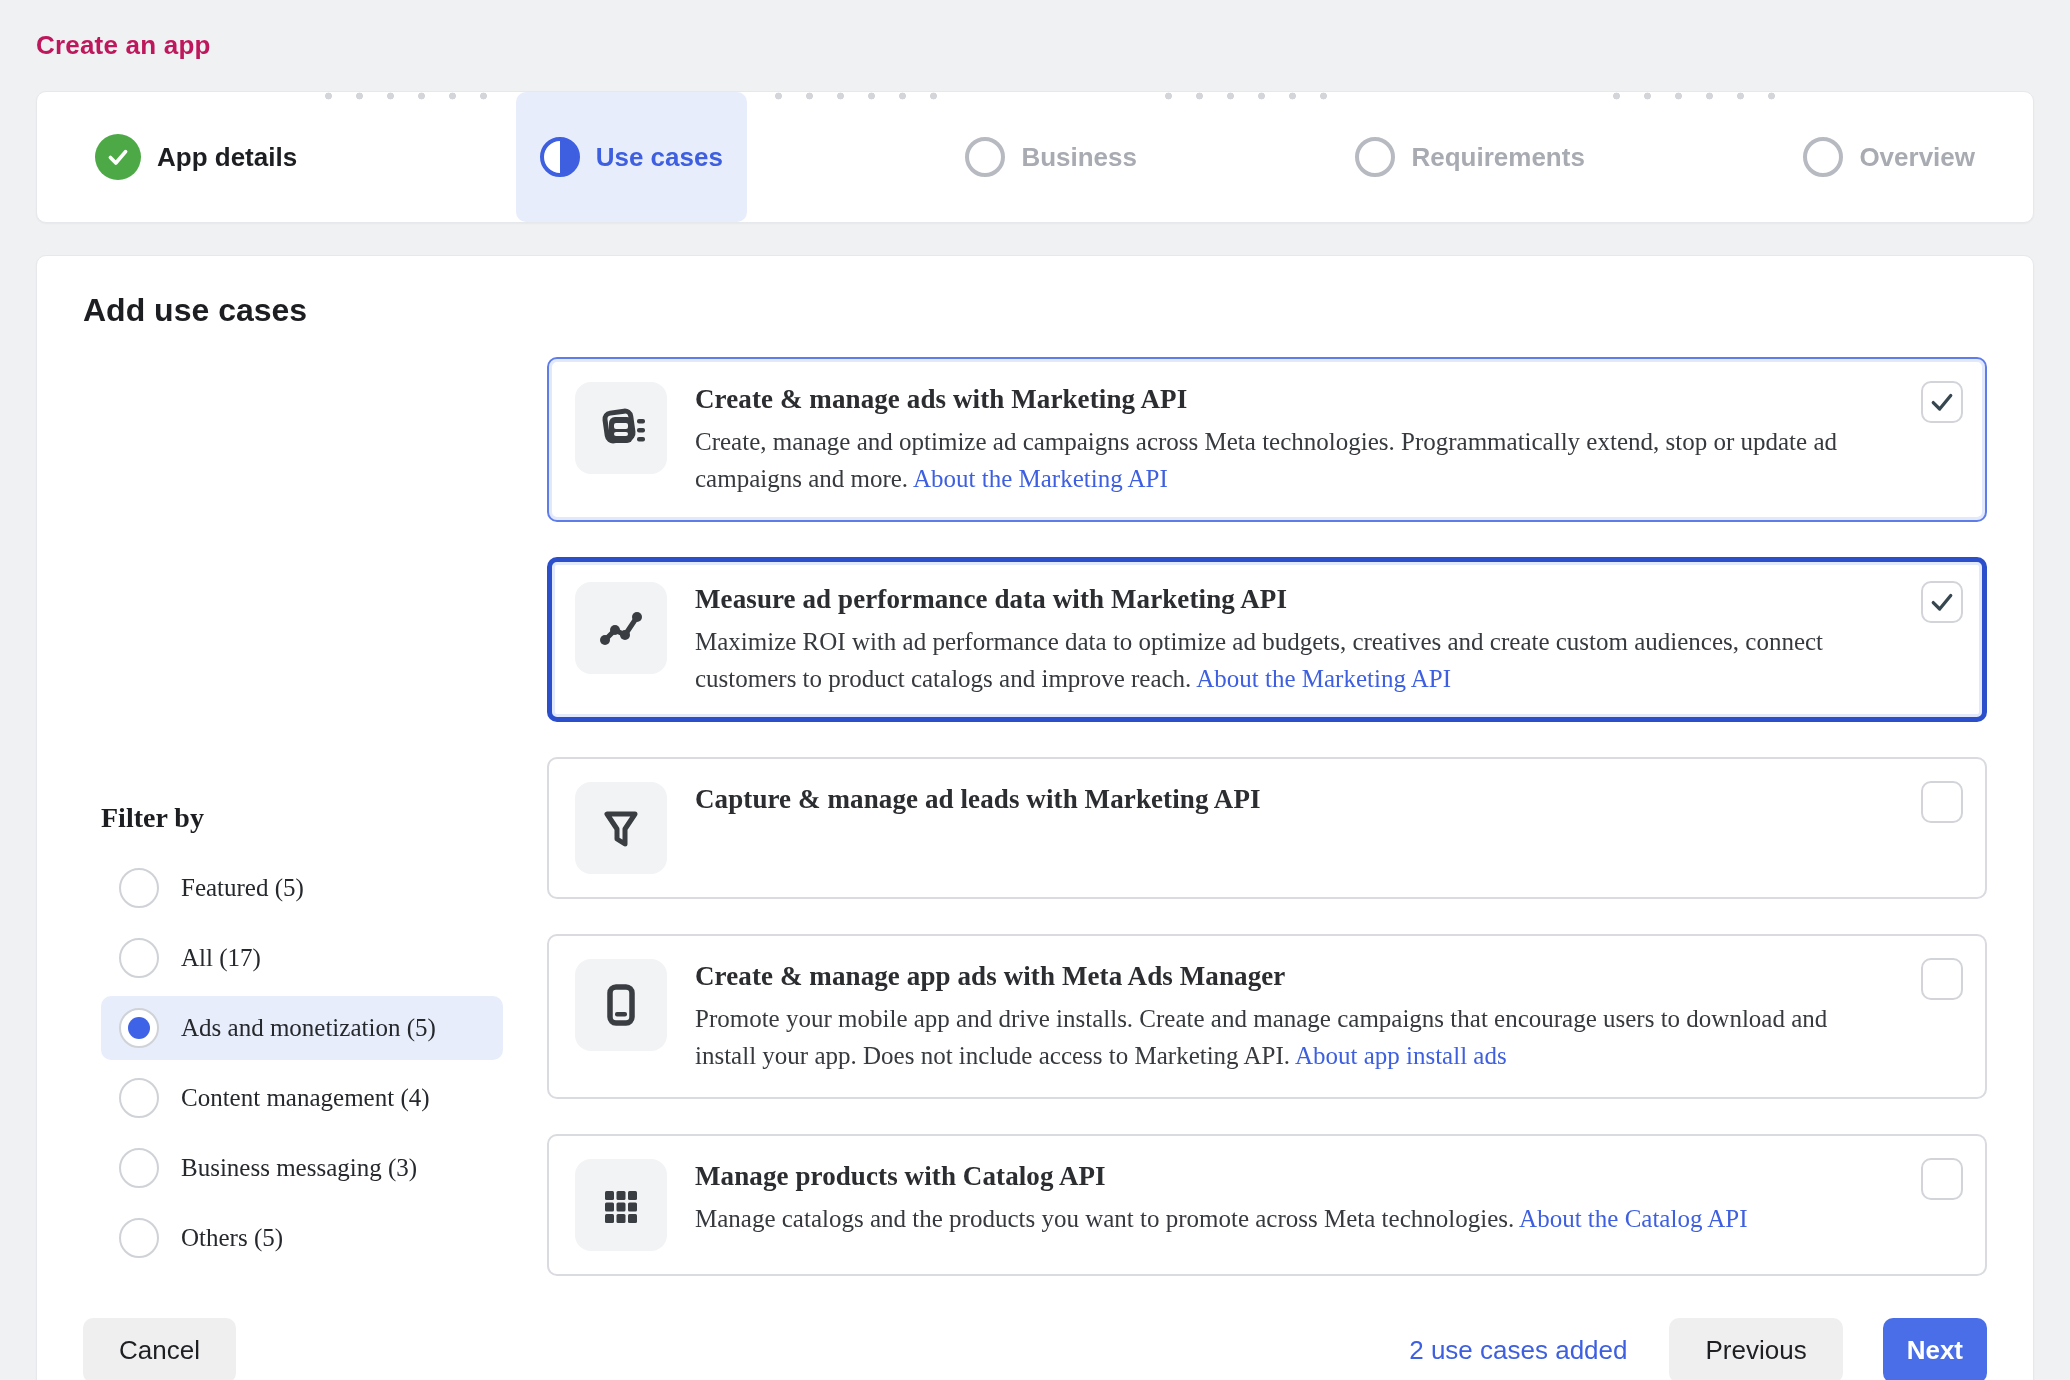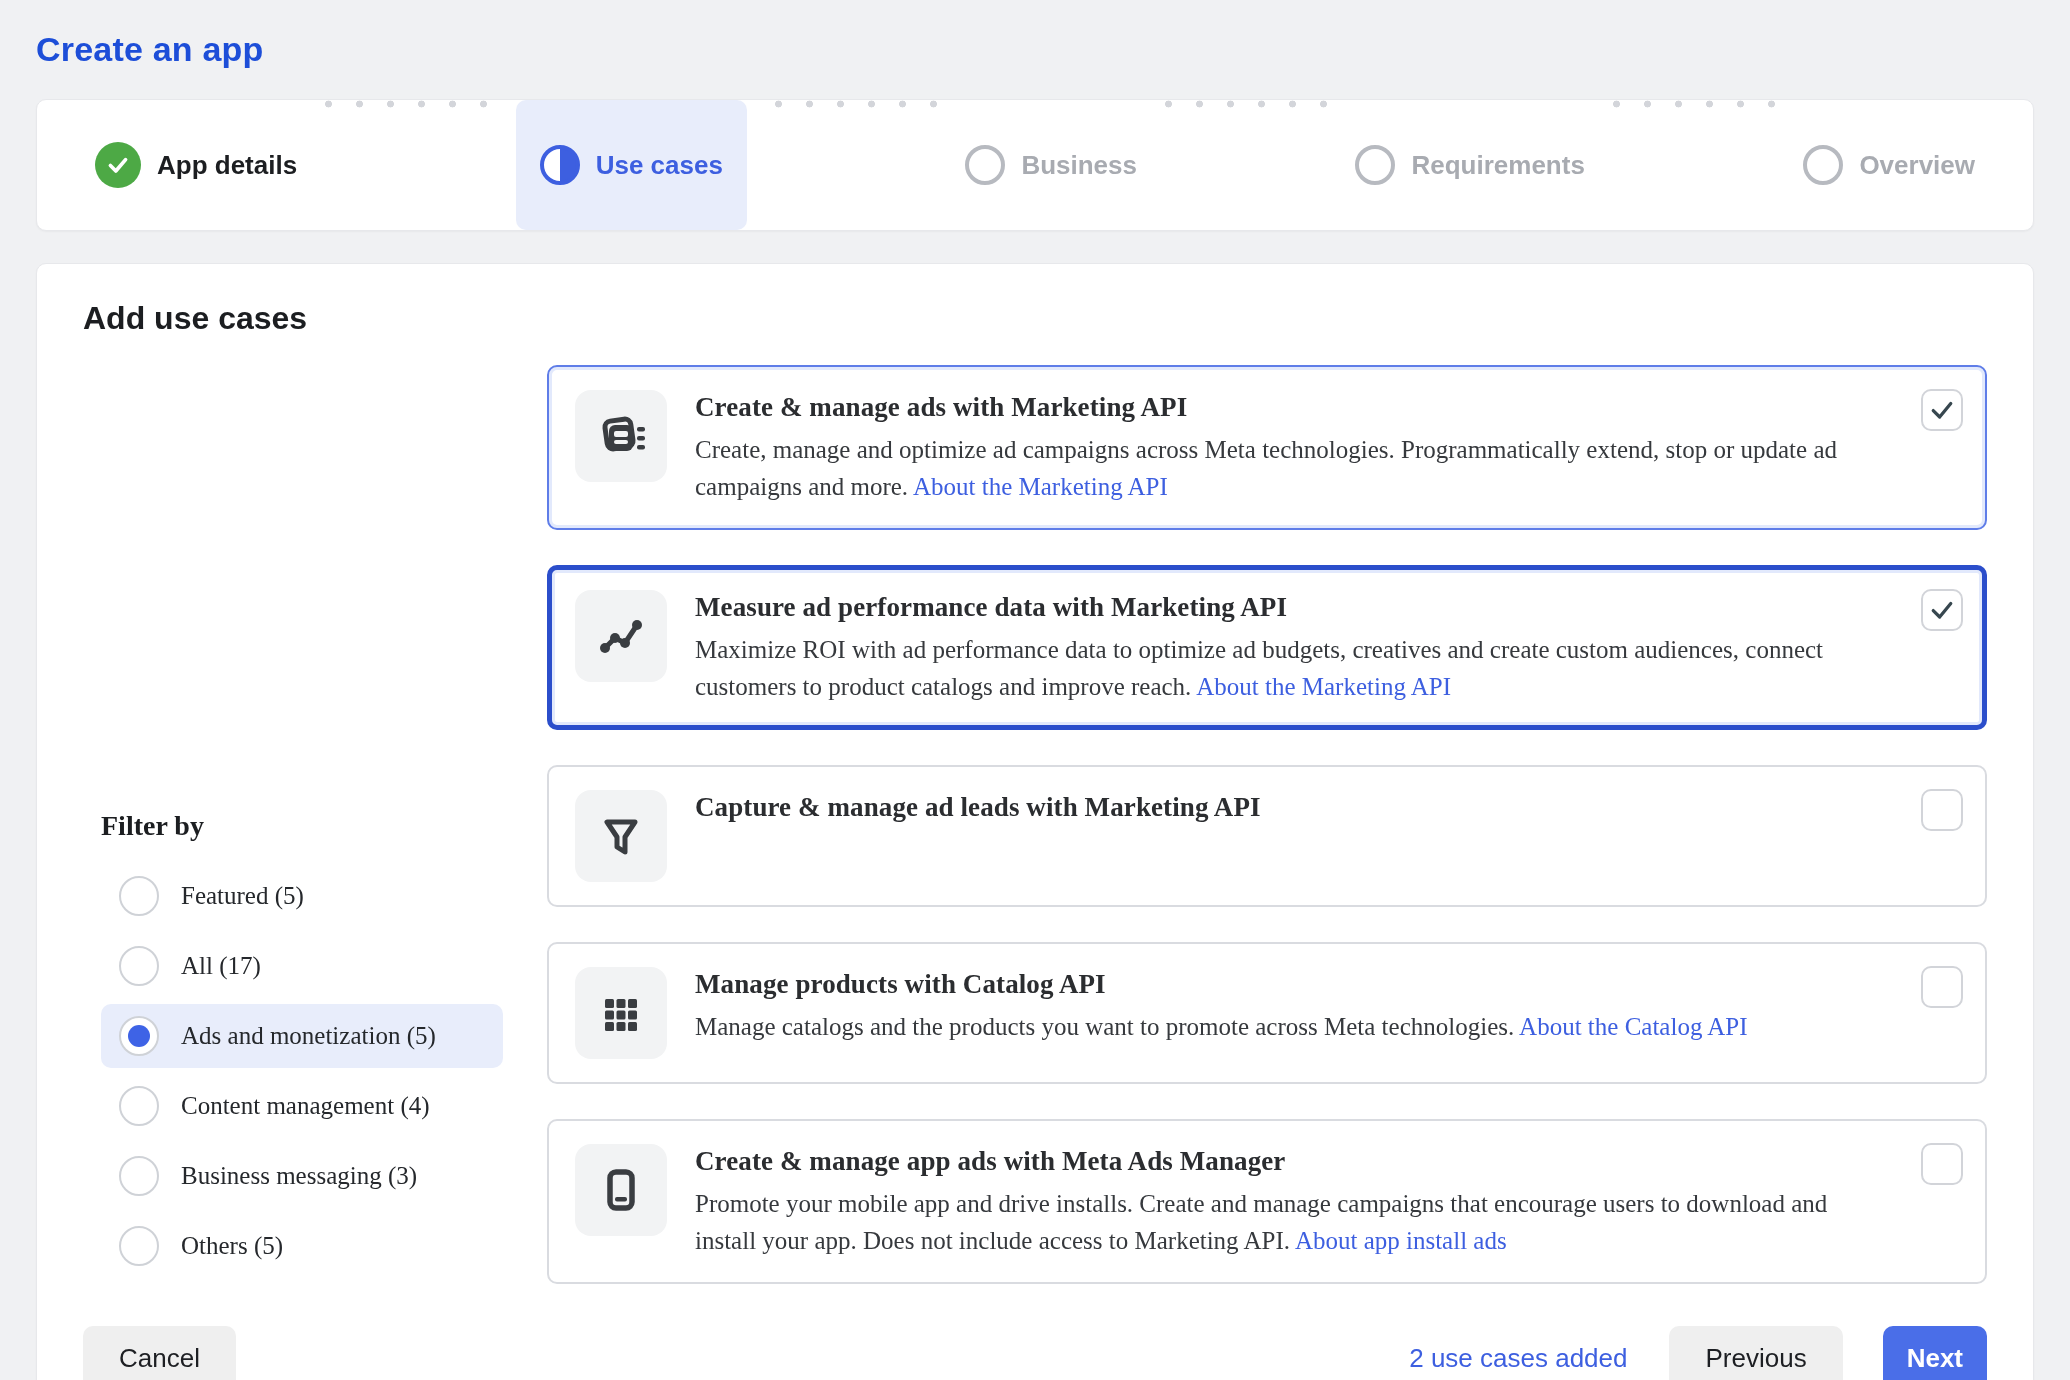--- a/index.html
+++ b/index.html
@@ -23,21 +23,21 @@
     --page-bg:#f0f1f3;
   }
   *{box-sizing:border-box;margin:0;padding:0;}
   html,body{width:2070px;height:1380px;}
   body{
     background:var(--page-bg);
     font-family:"Liberation Sans", sans-serif;
     color:var(--text-dark);
   }
   .page{padding:30px 36px 0;}
-  .page-title{font-size:34px;font-weight:bold;color:#1d4ed8;letter-spacing:.2px;}
+  .page-title{font-size:26px;font-weight:bold;color:#be185d;letter-spacing:.2px;}
 
   .panel{
     background:#fff;border-radius:10px;
     border:1px solid #e7e8eb;
     box-shadow:0 1px 2px rgba(0,0,0,.04);
   }
 
   
   .stepper{
     margin-top:30px;height:132px;
@@ -264,20 +264,34 @@
         </div>
 
         <div class="card">
           <span class="icon-tile">
             <svg width="52" height="52" viewBox="0 0 52 52">
               <path d="M12 12 H40 L30 27 V42 L22 37 V27 Z" fill="none" stroke="#3a3d41" stroke-width="5" stroke-linejoin="round" stroke-linecap="round"></path>
             </svg>
           </span>
           <div class="card-text">
             <div class="card-title">Capture &amp; manage ad leads with Marketing API</div>
+          </div>
+          <span class="checkbox"></span>
+        </div>
+
+        <div class="card">
+          <span class="icon-tile">
+            <svg width="52" height="52" viewBox="0 0 52 52">
+              <rect x="15" y="8" width="22" height="36" rx="6" fill="none" stroke="#3a3d41" stroke-width="5.5"></rect>
+              <rect x="20" y="33" width="12" height="4.5" rx="2" fill="#3a3d41"></rect>
+            </svg>
+          </span>
+          <div class="card-text">
+            <div class="card-title">Create &amp; manage app ads with Meta Ads Manager</div>
+            <div class="card-desc"><span>Promote your mobile app and drive installs. Create and manage campaigns that encourage users to download and install your app. Does not include access to Marketing API. </span><span class="card-link">About app install ads</span></div>
           </div>
           <span class="checkbox"></span>
         </div>
 
         <div class="card">
           <span class="icon-tile">
             <svg width="52" height="52" viewBox="0 0 52 52">
               <g fill="#3a3d41">
                 <rect x="10" y="12" width="9" height="9" rx="1.5"></rect>
                   <rect x="21.5" y="12" width="9" height="9" rx="1.5"></rect>
@@ -291,34 +305,20 @@
               </g>
             </svg>
           </span>
           <div class="card-text">
             <div class="card-title">Manage products with Catalog API</div>
             <div class="card-desc"><span>Manage catalogs and the products you want to promote across Meta technologies. </span><span class="card-link">About the Catalog API</span></div>
           </div>
           <span class="checkbox"></span>
         </div>
 
-        <div class="card">
-          <span class="icon-tile">
-            <svg width="52" height="52" viewBox="0 0 52 52">
-              <rect x="15" y="8" width="22" height="36" rx="6" fill="none" stroke="#3a3d41" stroke-width="5.5"></rect>
-              <rect x="20" y="33" width="12" height="4.5" rx="2" fill="#3a3d41"></rect>
-            </svg>
-          </span>
-          <div class="card-text">
-            <div class="card-title">Create &amp; manage app ads with Meta Ads Manager</div>
-            <div class="card-desc"><span>Promote your mobile app and drive installs. Create and manage campaigns that encourage users to download and install your app. Does not include access to Marketing API. </span><span class="card-link">About app install ads</span></div>
-          </div>
-          <span class="checkbox"></span>
-        </div>
-
       </div>
     </div>
 
     <div class="footer">
       <button class="btn btn-gray">Cancel</button>
       <div class="footer-spacer"></div>
       <span class="added-link">2 use cases added</span>
       <button class="btn btn-gray prev-btn">Previous</button>
       <button class="btn btn-next">Next</button>
     </div>

